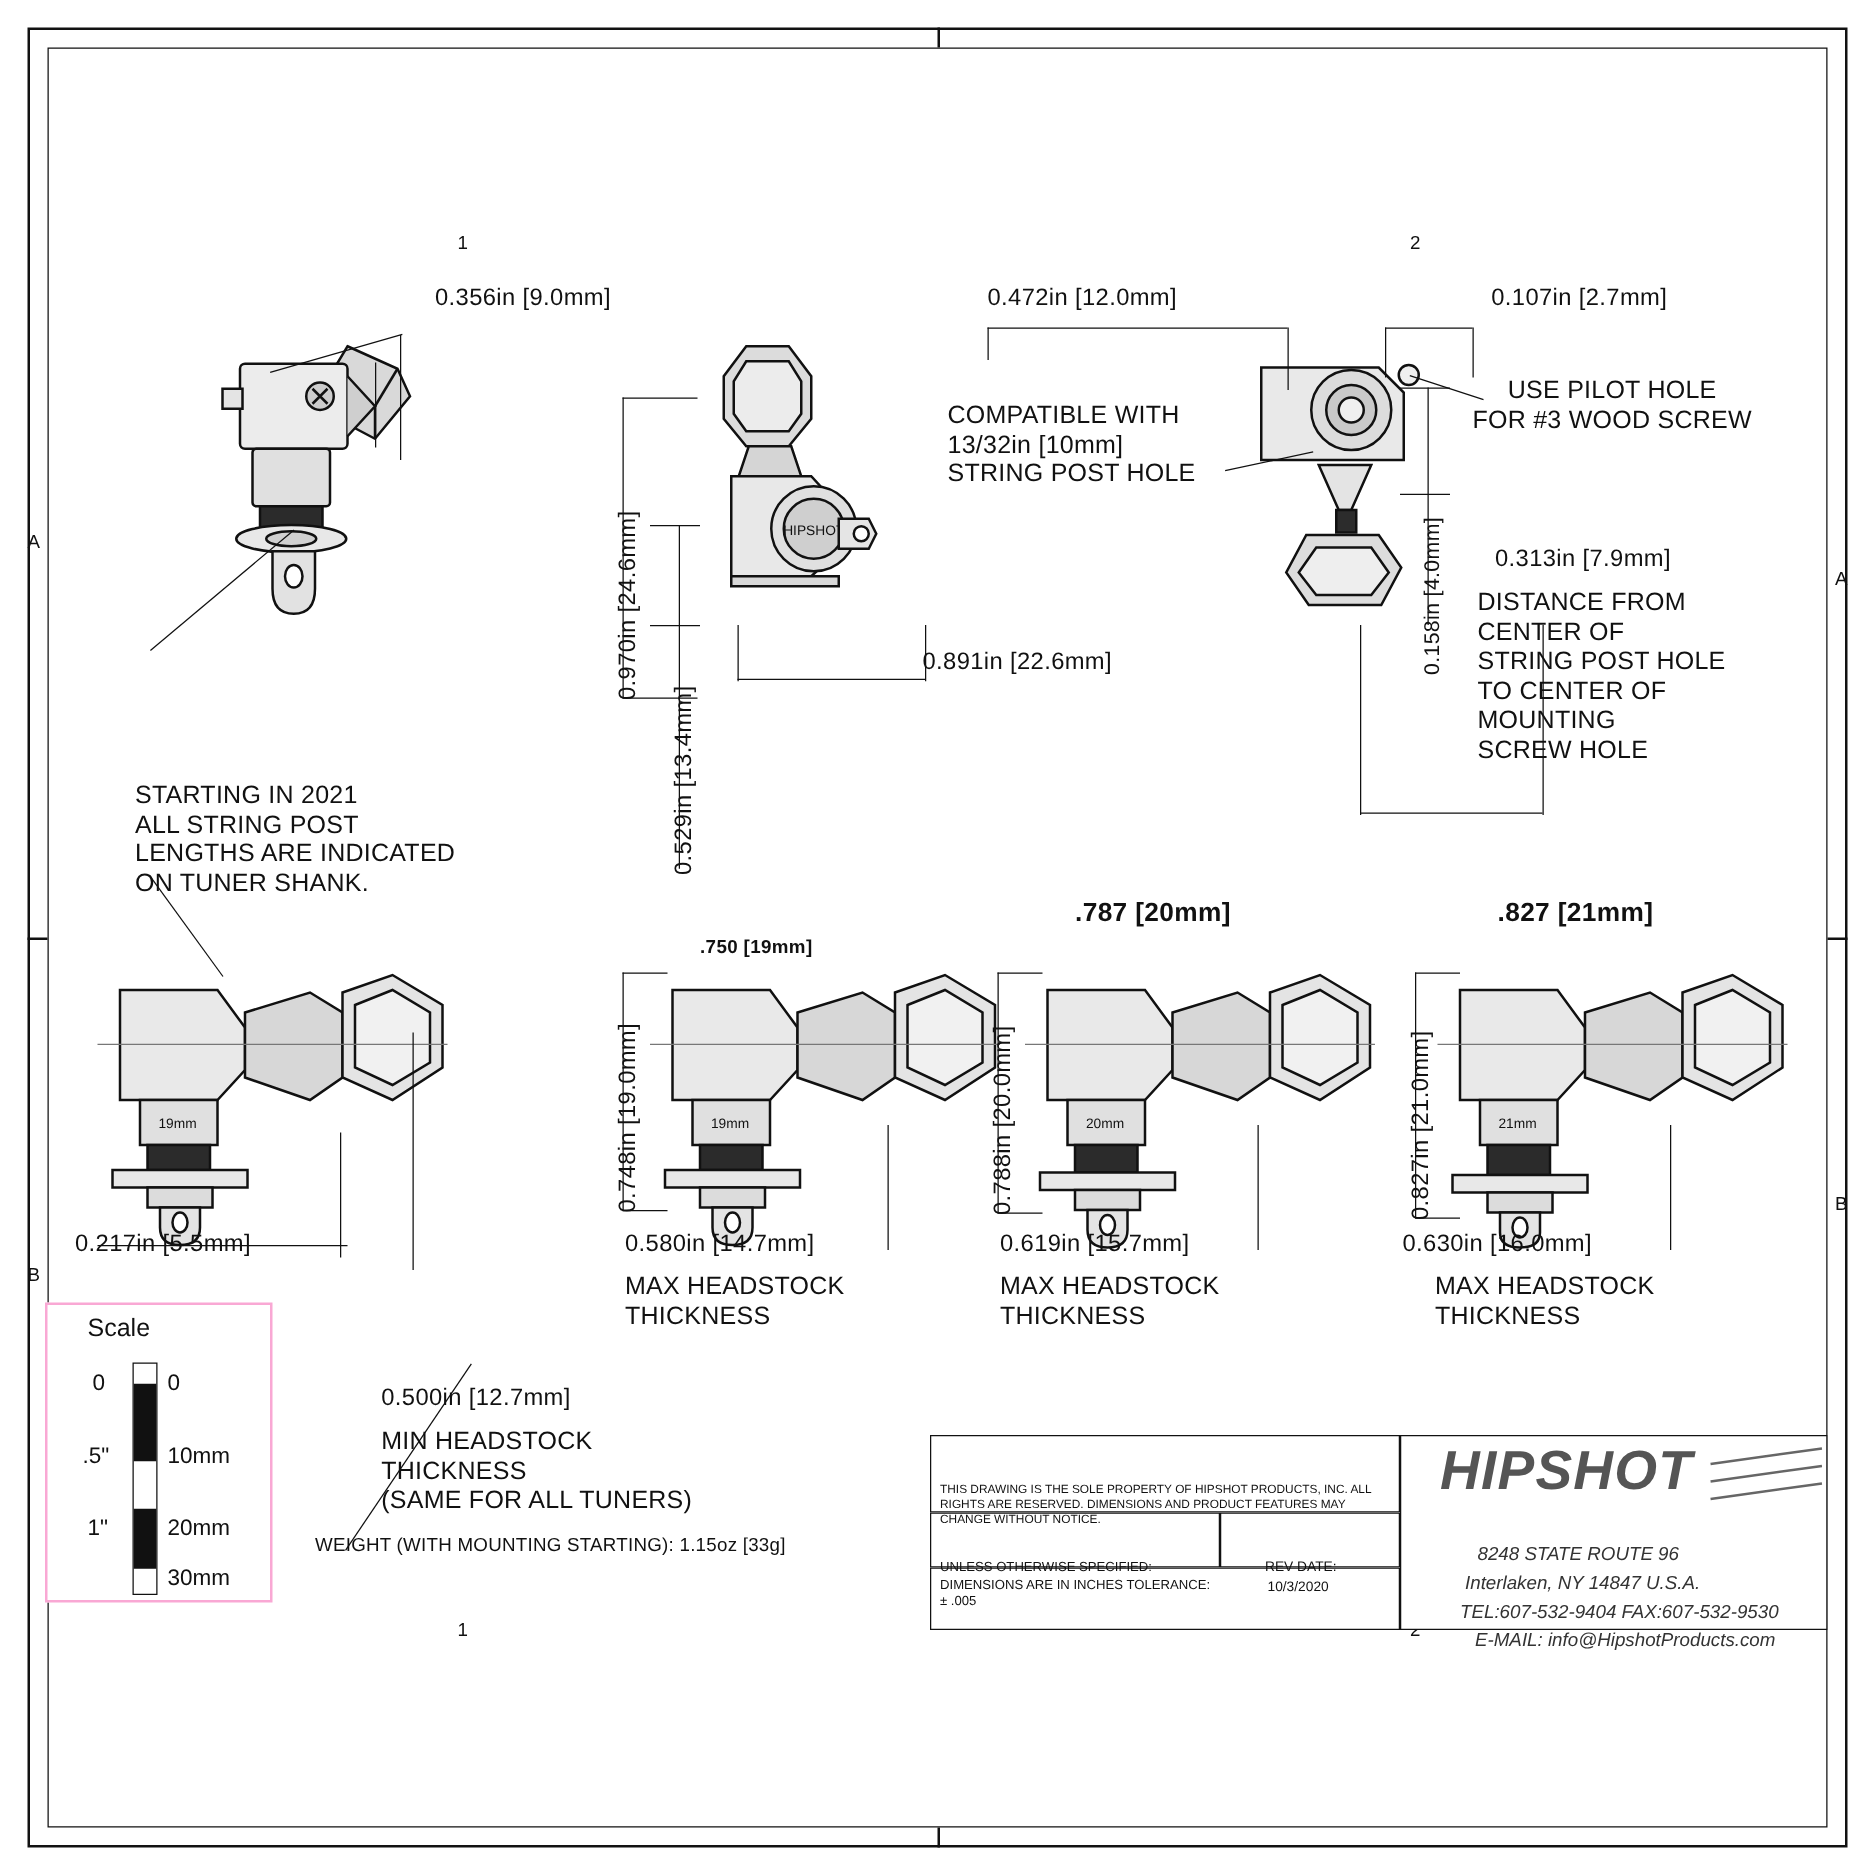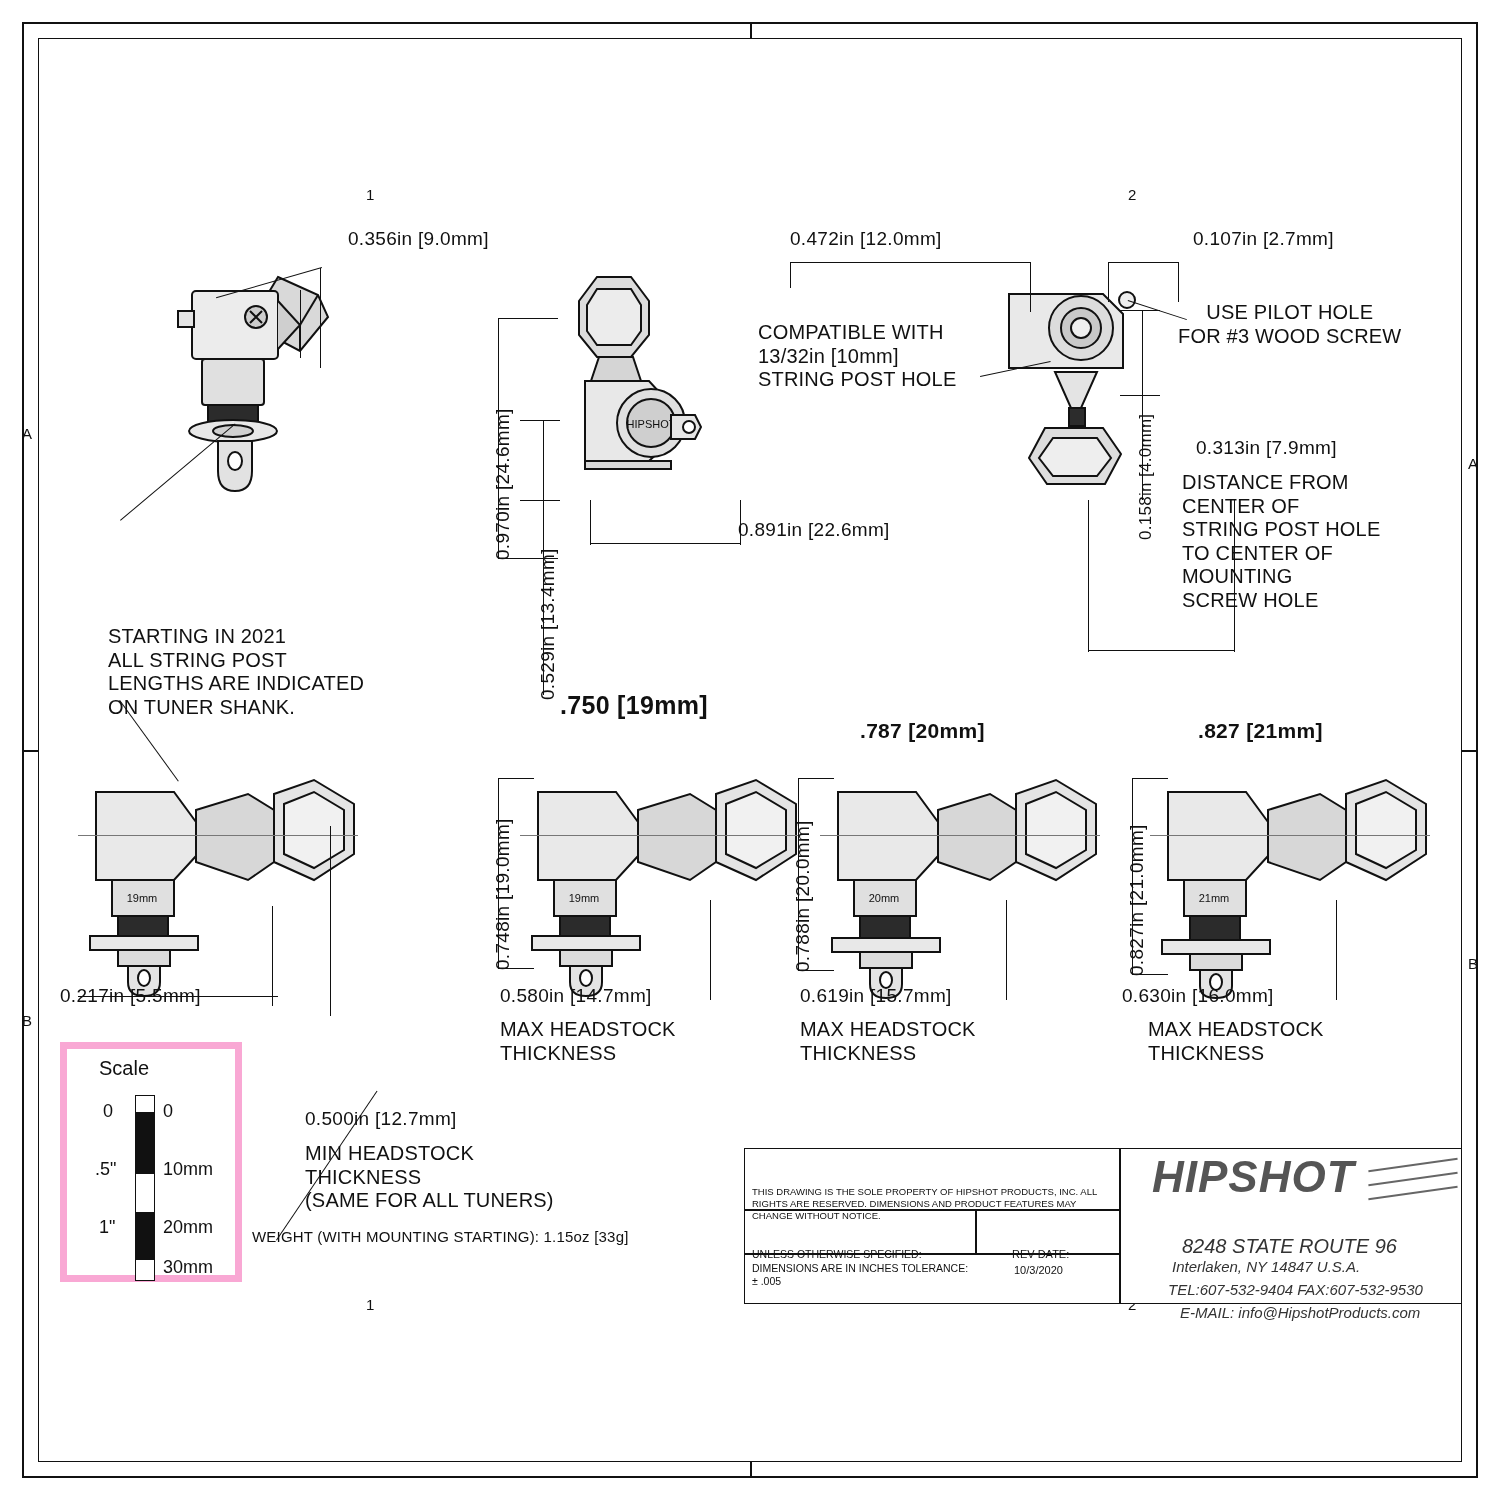--- a/index.html
+++ b/index.html
@@ -22,21 +22,21 @@
 
   
   .ln{position:absolute;background:#111;height:1px;}
   .lnv{position:absolute;background:#111;width:1px;}
   .diag{position:absolute;height:1px;background:#111;transform-origin:0 0;}
 
   
   .tuner{position:absolute;}
 
   
-  .scalebox{position:absolute;border:7px solid #f9a8d4;background:#fff;box-sizing:border-box;margin-left:24px;}
+  .scalebox{position:absolute;border:2px solid #f9a8d4;background:#fff;box-sizing:border-box;}
 
   
   .tb{position:absolute;border:1.5px solid #111;box-sizing:border-box;background:#fff;}
   .tb-txt{position:absolute;font-family:"Liberation Sans",sans-serif;color:#111;white-space:pre;margin-top:32px;}
   .hipshot{position:absolute;font-family:"Liberation Sans",sans-serif;font-style:italic;font-weight:bold;letter-spacing:1px;}
 </style>
 </head>
 <body>
 
 <div id="sheet">
@@ -200,21 +200,21 @@
       <path d="M50 196 L50 212 Q50 226 66 226 Q82 226 82 212 L82 196 Z" fill="#e4e4e4"></path>
       <ellipse cx="66" cy="208" rx="6" ry="8" fill="#fff"></ellipse>
     </g>
   </svg>
   <div class="ln" style="left:78px;top:835px;width:280px;background:#777;"></div>
   <div class="ln" style="left:78px;top:996px;width:200px;"></div>
   <div class="lnv" style="left:272px;top:906px;height:100px;"></div>
   <div class="lnv" style="left:330px;top:826px;height:190px;"></div>
   <div class="txt dim" style="left:60px;top:985px;">0.217in [5.5mm]</div>
 
-  <div class="txt dim bold" style="left:560px;top:691px;font-size:25px;">.750 [19mm]</div>
+  <div class="txt dim bold" style="left:560px;top:749px;font-size:15px;">.750 [19mm]</div>
   <svg class="tuner" style="left:520px;top:770px;" width="300" height="230" viewBox="0 0 300 230">
     <g fill="none" stroke="#111" stroke-width="2">
       <path d="M18 22 L96 22 L118 52 L118 86 L96 110 L18 110 Z" fill="#e9e9e9"></path>
       <path d="M118 40 L170 24 L196 40 L196 92 L170 110 L118 92 Z" fill="#d7d7d7"></path>
       <path d="M196 24 L236 10 L276 34 L276 84 L236 110 L196 92 Z" fill="#e4e4e4"></path>
       <path d="M206 34 L236 22 L266 40 L266 80 L236 98 L206 84 Z" fill="#f1f1f1"></path>
       <rect x="34" y="110" width="62" height="36" fill="#e0e0e0"></rect>
       <text x="64" y="132" font-size="11" fill="#111" stroke="none" text-anchor="middle" font-family="Liberation Sans, sans-serif">19mm</text>
       <rect x="40" y="146" width="50" height="20" fill="#2b2b2b"></rect>
       <rect x="12" y="166" width="108" height="14" fill="#e8e8e8"></rect>
@@ -319,18 +319,18 @@
   <div class="tb-txt" style="left:752px;top:1154px;width:362px;font-size:9.5px;line-height:1.25;color:#111;white-space:normal;">THIS DRAWING IS THE SOLE PROPERTY OF HIPSHOT PRODUCTS, INC. ALL RIGHTS ARE RESERVED. DIMENSIONS AND PRODUCT FEATURES MAY CHANGE WITHOUT NOTICE.</div>
   <div class="tb-txt" style="left:752px;top:1216px;width:220px;font-size:10.5px;line-height:1.3;white-space:normal;">UNLESS OTHERWISE SPECIFIED: DIMENSIONS ARE IN INCHES TOLERANCE: ± .005</div>
   <div class="tb-txt" style="left:1012px;top:1216px;font-size:11px;">REV DATE:</div>
   <div class="tb-txt" style="left:1014px;top:1232px;font-size:11px;">10/3/2020</div>
 
   <div class="hipshot" style="left:1152px;top:1152px;font-size:44px;color:#555;">HIPSHOT</div>
   <div style="position:absolute;left:1368px;top:1164px;width:90px;height:2px;background:#666;transform:rotate(-8deg);"></div>
   <div style="position:absolute;left:1368px;top:1178px;width:90px;height:2px;background:#666;transform:rotate(-8deg);"></div>
   <div style="position:absolute;left:1368px;top:1192px;width:90px;height:2px;background:#666;transform:rotate(-8deg);"></div>
 
-  <div class="tb-txt ital" style="left:1182px;top:1203px;font-size:20px;color:#333;">8248 STATE ROUTE 96</div>
+  <div class="tb-txt ital" style="left:1182px;top:1203px;font-size:15px;color:#333;">8248 STATE ROUTE 96</div>
   <div class="tb-txt ital" style="left:1172px;top:1226px;font-size:15px;color:#333;">Interlaken, NY 14847 U.S.A.</div>
   <div class="tb-txt ital" style="left:1168px;top:1249px;font-size:15px;color:#333;">TEL:607-532-9404 FAX:607-532-9530</div>
   <div class="tb-txt ital" style="left:1180px;top:1272px;font-size:15px;color:#333;">E-MAIL: info@HipshotProducts.com</div>
 
 </div>
 
 </body></html>

